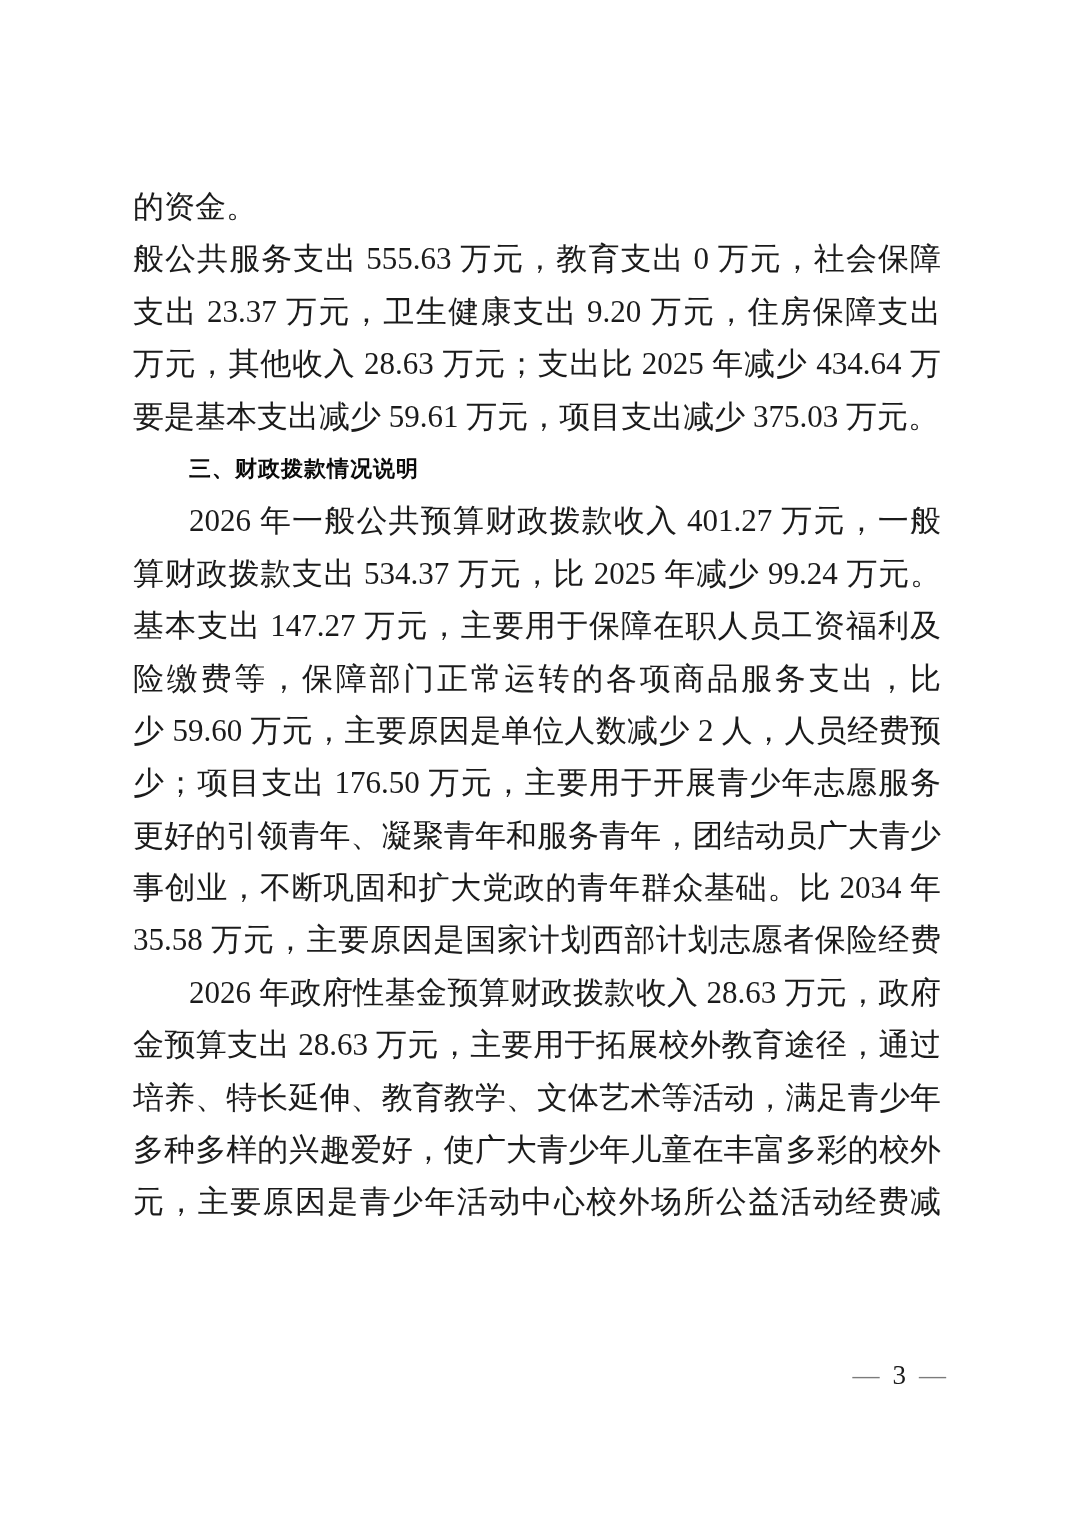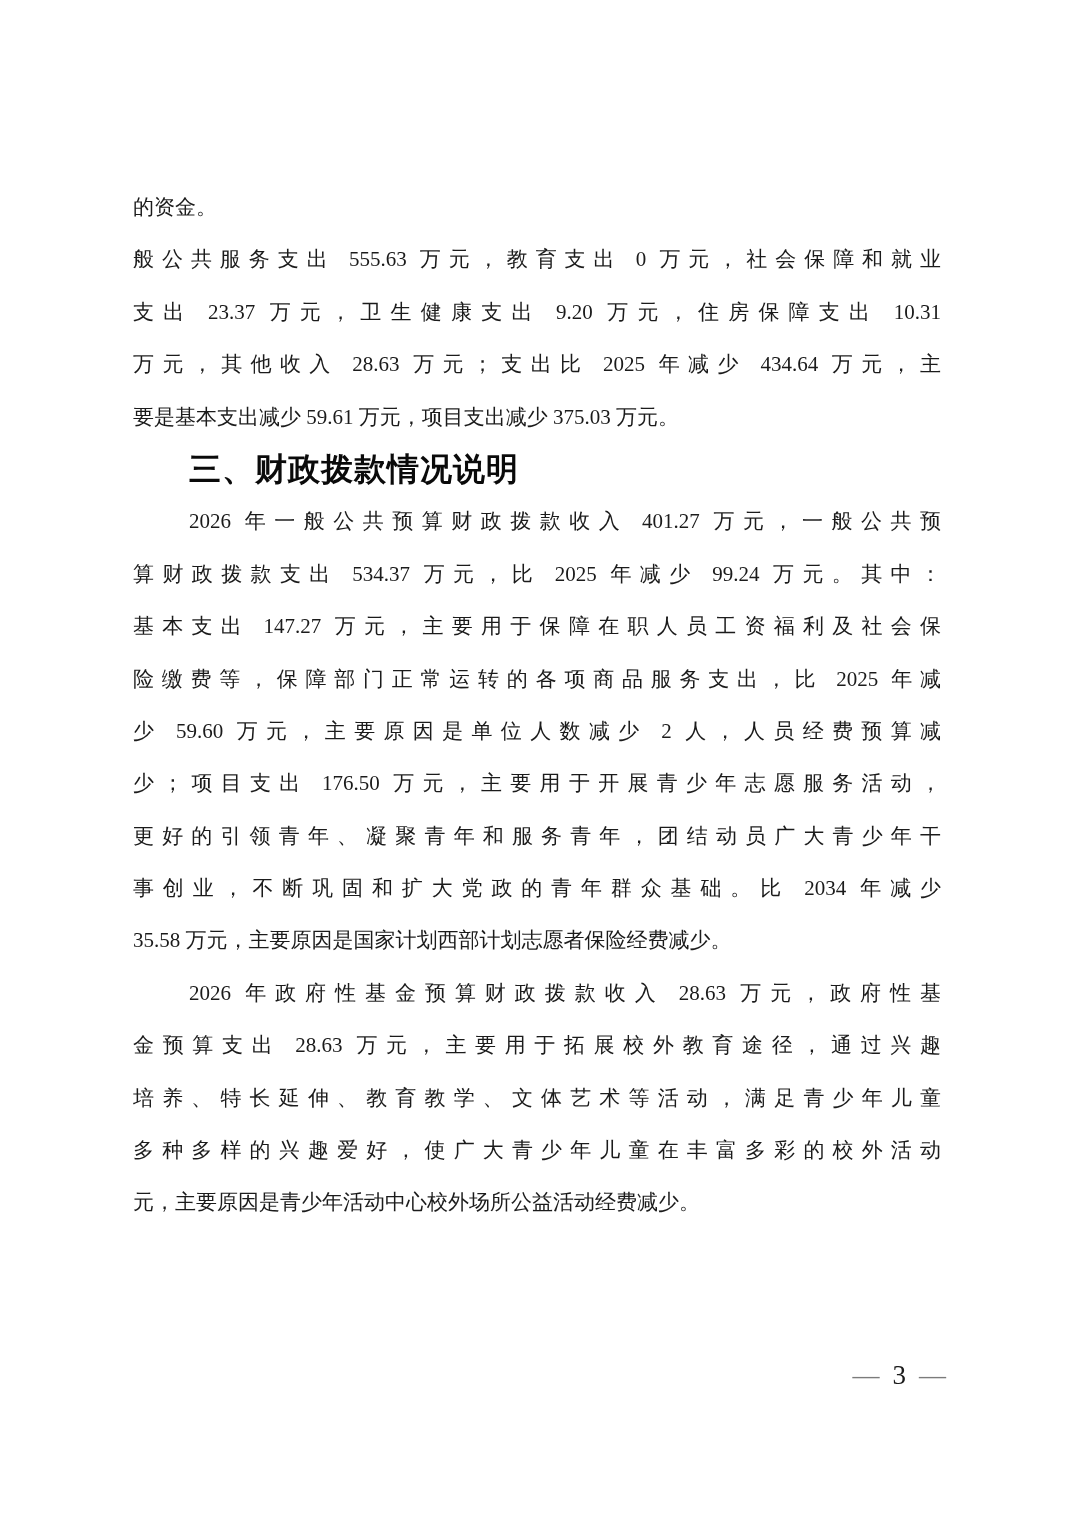--- a/index.html
+++ b/index.html
@@ -15,40 +15,40 @@
     overflow: hidden;
     font-family: "Liberation Serif", "DejaVu Serif", serif;
   }
   .content {
     position: absolute;
     left: 133px;
     top: 181px;
     width: 808px;
   }
   .line {
-    font-size: 21px;
+    font-size: 31px;
     line-height: 52.4px;
     height: 52.4px;
     color: #1b1b1b;
     text-align: justify;
     text-align-last: justify;
     text-justify: inter-character;
     white-space: normal;
     overflow: hidden;
   }
   .line.first {
     text-indent: 56px;
   }
   .line.last {
     text-align-last: left;
   }
   .heading {
     font-family: "Liberation Sans", "DejaVu Sans", sans-serif;
     font-weight: 700;
-    font-size: 32px;
+    font-size: 22px;
     line-height: 52.4px;
     height: 52.4px;
     color: #0a0a0a;
     text-indent: 56px;
     letter-spacing: 1px;
   }
   .footer {
     position: absolute;
     top: 1360px;
     right: 128px;

